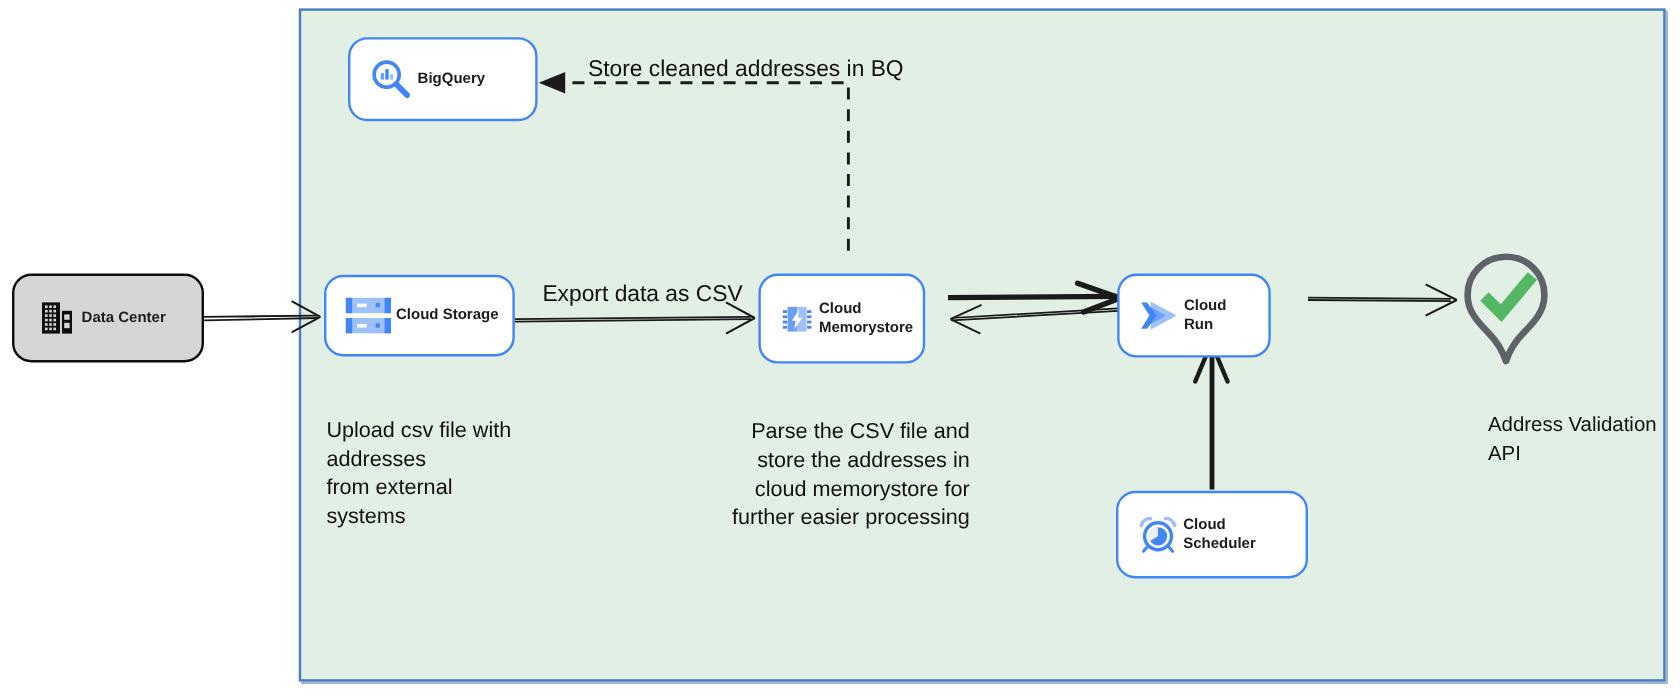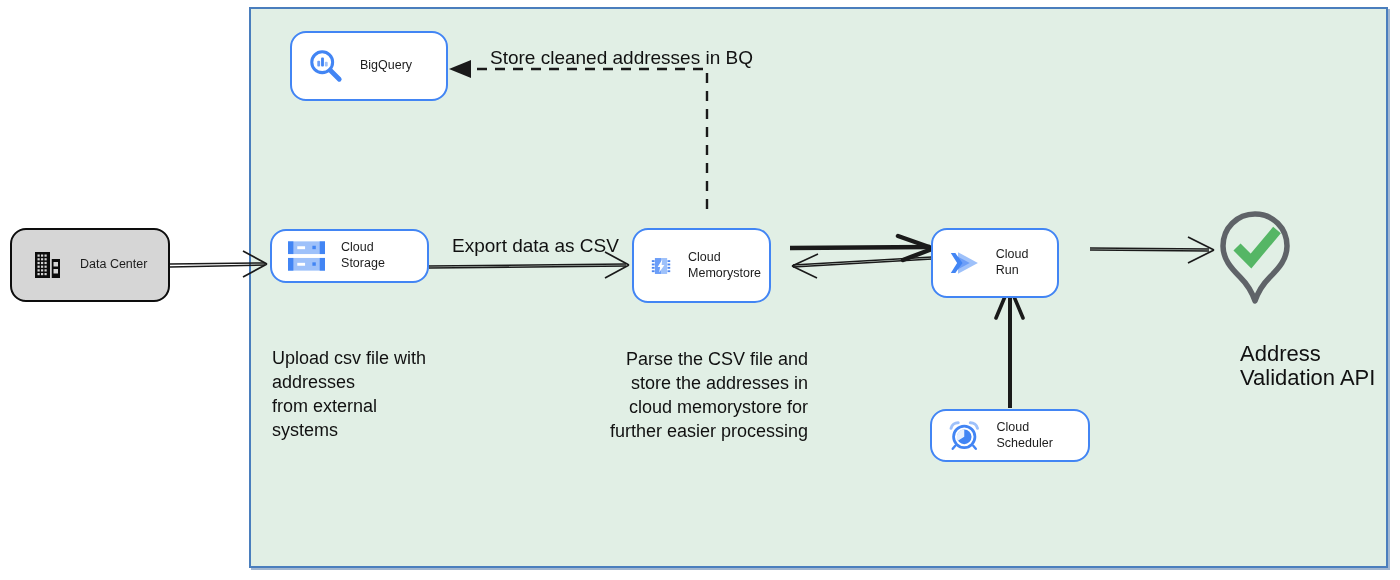--- a/index.html
+++ b/index.html
@@ -15,34 +15,34 @@
   }
   .boundary{
     position:absolute;left:249px;top:7px;width:1139px;height:561px;box-sizing:border-box;
     background:var(--container-bg);border:2px solid var(--container-border);
     box-shadow:2px 2px 0 0 rgba(46,94,150,.45);
   }
   #connectors{position:absolute;left:0;top:0;z-index:1;}
   .node{
     position:absolute;z-index:2;box-sizing:border-box;
     background:var(--node-bg);border:2px solid var(--node-border);border-radius:16px;
-    display:flex;align-items:center;gap:16px;padding:0 8px 0 16px;
+    display:flex;align-items:center;gap:4px;padding:0 8px 0 16px;font-weight:bold;
   }
   .node.grey{background:var(--datacenter-bg);border-color:var(--datacenter-border);}
   .node .lbl{font-size:12.5px;line-height:1.25;color:#1c1c1c;}
   .txt{position:absolute;z-index:3;white-space:pre-line;color:var(--text-color);margin-top:15px;}
   .txt.big{font-size:19px;line-height:23px;}
   .txt.note{font-size:18px;line-height:24px;}
-  .txt.small{font-size:22px;line-height:24px;}
+  .txt.small{font-size:17px;line-height:24px;}
   #n-bigquery{left:290px;top:31px;width:158px;height:70px;}
-  #n-storage{left:270px;top:229px;width:159px;height:54px;}
+  #n-storage{left:270px;top:229px;width:159px;height:68px;}
   #n-memstore{left:632px;top:228px;width:139px;height:75px;justify-content:flex-end;}
   #n-memstore .lbl{width:86px;}
   #n-run{left:931px;top:212px;width:128px;height:70px;margin-top:16px;}
-  #n-scheduler{left:930px;top:409px;width:160px;height:53px;}
+  #n-scheduler{left:930px;top:409px;width:160px;height:73px;}
   #n-datacenter{left:10px;top:228px;width:160px;height:74px;padding-left:18px;}
   #t-storebq{left:490px;top:31px;}
   #t-export{left:452px;top:219px;}
   #t-upload{left:272px;top:331px;}
   #t-parse{left:610px;top:332px;text-align:right;}
   #t-sched{left:1031px;top:347px;}
   #t-api{left:1240px;top:327px;width:152px;}
   svg .sketch{stroke:var(--arrow-black);fill:none;}
 </style>
 </head>

